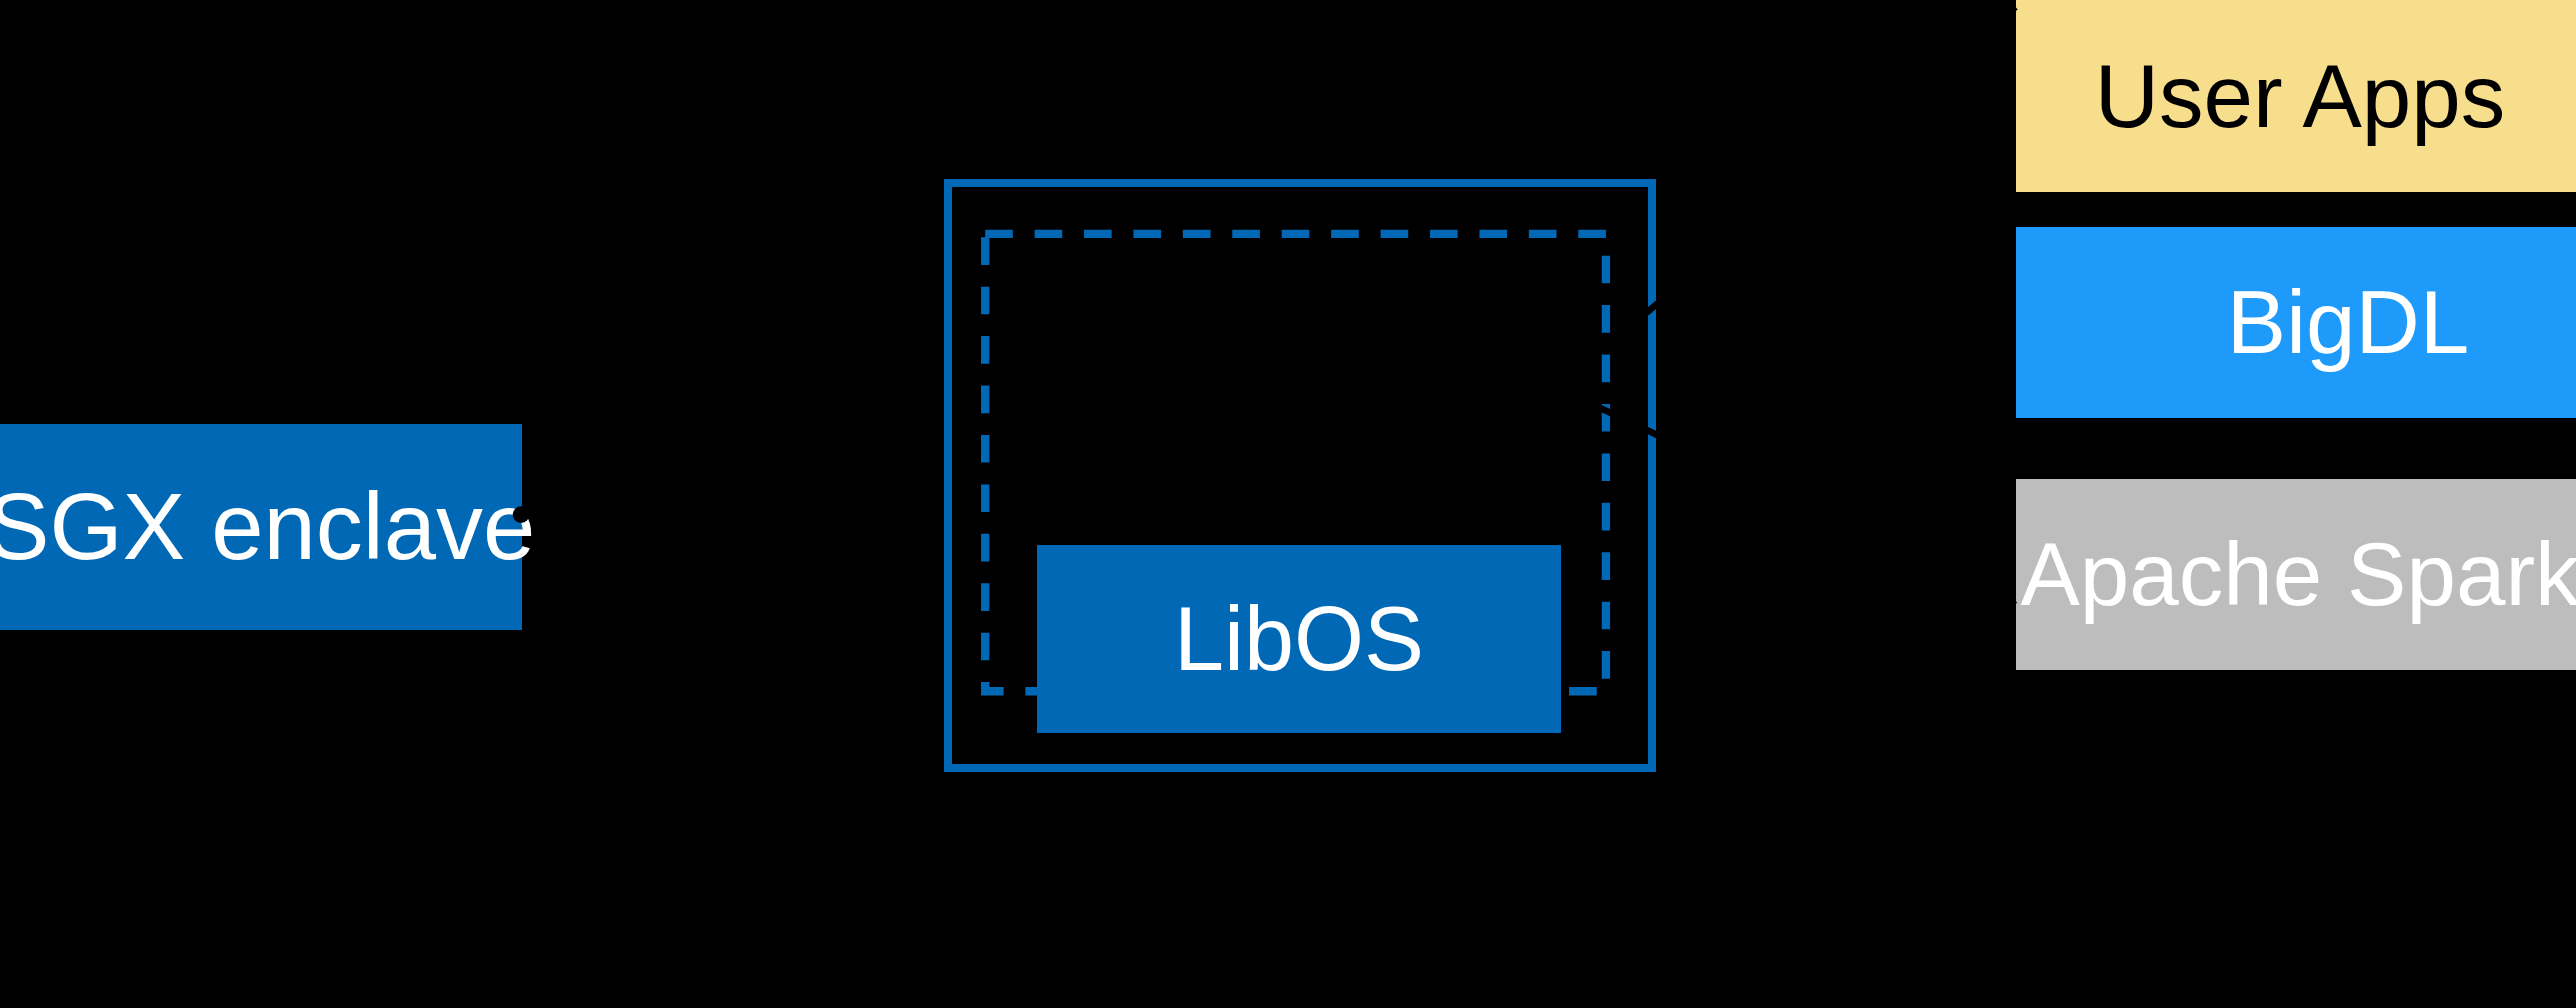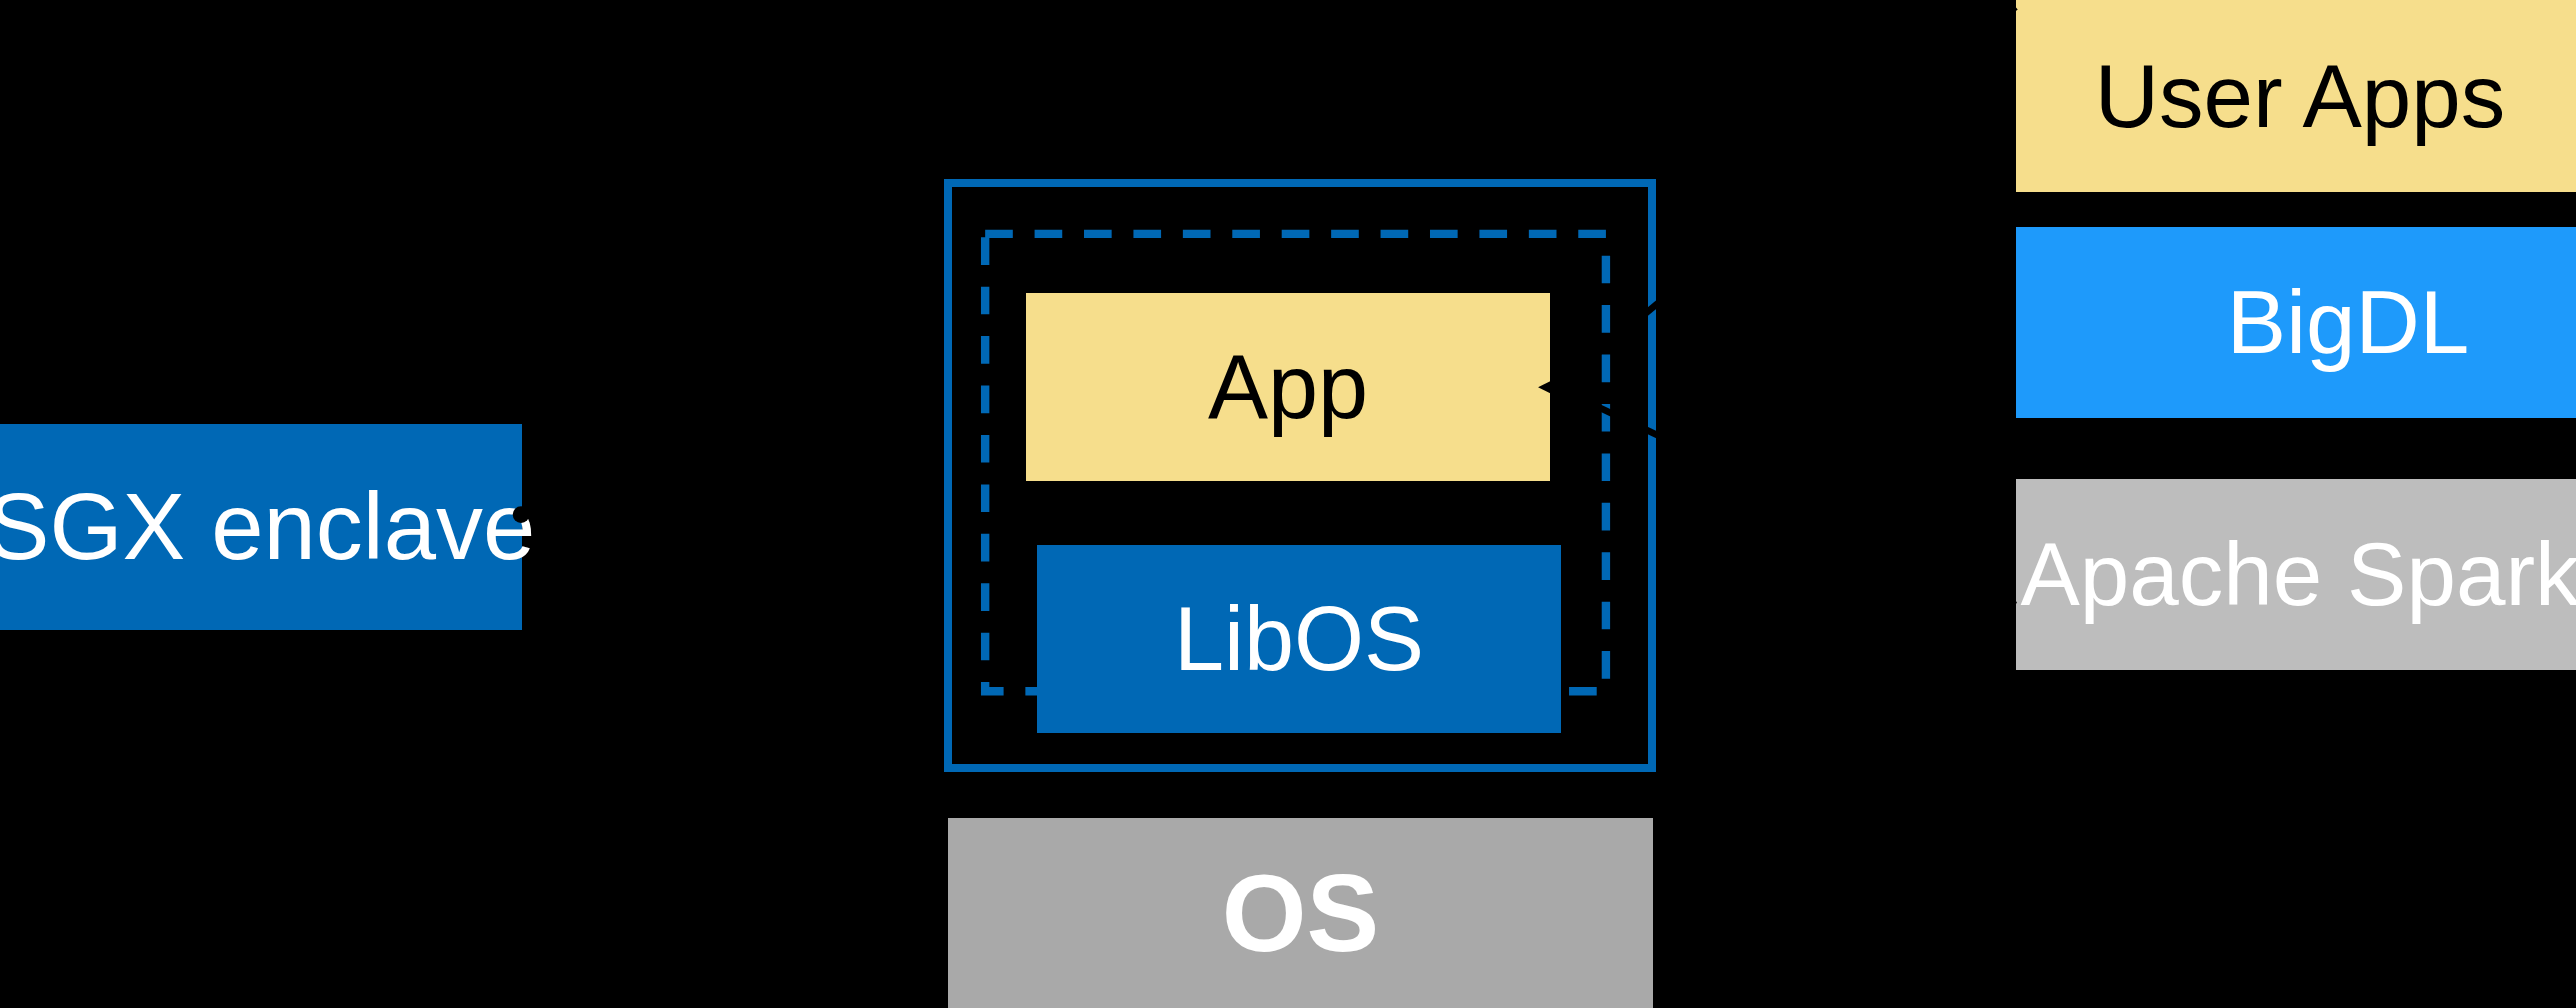--- a/index.html
+++ b/index.html
@@ -85,31 +85,25 @@
   <div class="box sgx-box">
     <span>SGX enclave</span>
   </div>
 
   <div class="enclave-box"></div>
 
   <svg class="dash-layer" width="2576" height="1009" viewBox="0 0 3075 1204">
     <rect x="1176" y="279" width="741" height="546" fill="none" stroke="#0068B5" stroke-width="10" stroke-dasharray="33 26"></rect>
   </svg>
 
-  <div class="box app-box">
-    <span>App</span>
-  </div>
 
   <div class="box libos-box">
     <span>LibOS</span>
   </div>
 
-  <div class="box os-box">
-    <span>OS</span>
-  </div>
 
   <div class="box stack-box user-apps-box">
     <span>User Apps</span>
   </div>
   <div class="box stack-box bigdl-box">
     <span>BigDL</span>
   </div>
   <div class="box stack-box spark-box">
     <span>Apache Spark</span>
   </div>

